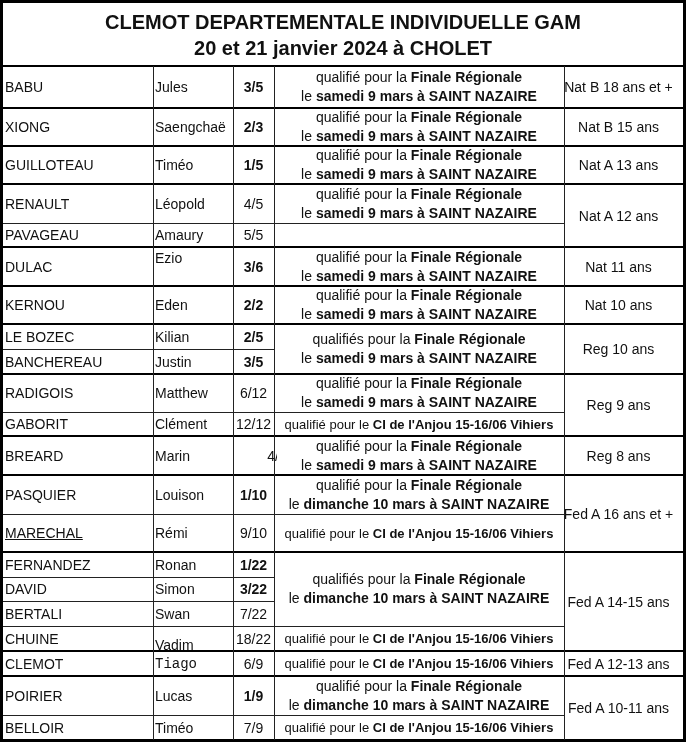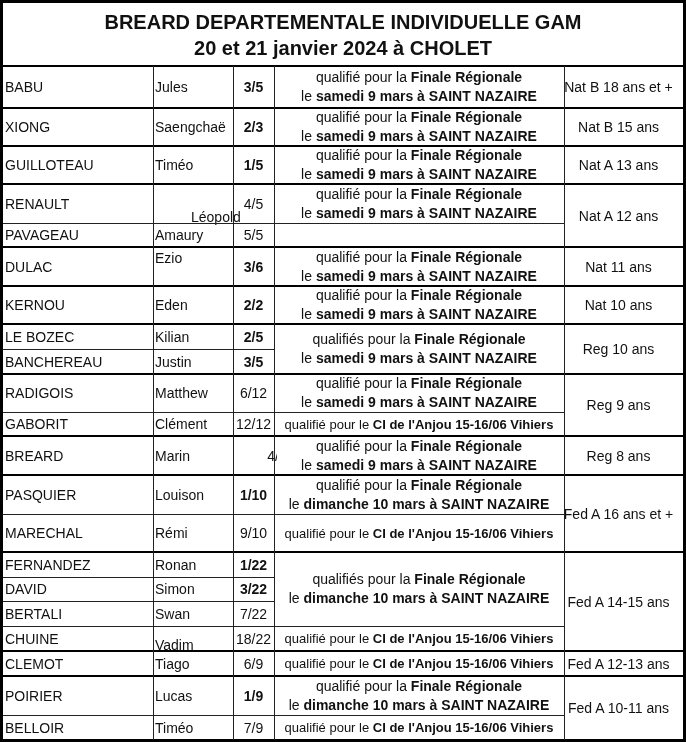--- a/index.html
+++ b/index.html
@@ -24,21 +24,21 @@
   .hline { position: absolute; height: 0; border-top: 1px solid #222; }
   .hline.thick { border-top: 2px solid #000; }
   .vline { position: absolute; width: 0; border-left: 1px solid #222; }
 </style>
 </head>
 <body>
 
 <div id="frame"></div>
 
 <div id="title">
-  <div>BREARD DEPARTEMENTALE INDIVIDUELLE GAM</div>
+  <div>CLEMOT DEPARTEMENTALE INDIVIDUELLE GAM</div>
   <div>20 et 21 janvier 2024 à CHOLET</div>
 </div>
 
 <div id="table">
     <div class="cell c-last" style="top: 66px; height: 42px;">
       <span>BABU</span>
     </div>
     <div class="cell c-first" style="top: 66px; height: 42px;">
       <span>Jules</span>
     </div>
@@ -59,21 +59,21 @@
     </div>
     <div class="cell c-first" style="top: 146px; height: 38px;">
       <span>Timéo</span>
     </div>
     <div class="cell c-rank" style="top: 146px; height: 38px;">
       <span class="bold">1/5</span>
     </div>
     <div class="cell c-last" style="top: 184px; height: 39px;">
       <span>RENAULT</span>
     </div>
-    <div class="cell c-first" style="top: 197px; height: 39px; margin-left: 36px;">
+    <div class="cell c-first" style="top: 184px; height: 39px;">
       <span>Léopold</span>
     </div>
     <div class="cell c-rank" style="top: 184px; height: 39px;">
       <span>4/5</span>
     </div>
     <div class="cell c-last" style="top: 223px; height: 24px;">
       <span>PAVAGEAU</span>
     </div>
     <div class="cell c-first" style="top: 223px; height: 24px;">
       <span>Amaury</span>
@@ -146,21 +146,21 @@
     </div>
     <div class="cell c-last" style="top: 475px; height: 39px;">
       <span>PASQUIER</span>
     </div>
     <div class="cell c-first" style="top: 475px; height: 39px;">
       <span>Louison</span>
     </div>
     <div class="cell c-rank" style="top: 475px; height: 39px;">
       <span class="bold">1/10</span>
     </div>
-    <div class="cell c-last" style="top: 514px; height: 38px;">
+    <div class="cell c-last" style="top: 514px; height: 38px; text-decoration: underline;">
       <span>MARECHAL</span>
     </div>
     <div class="cell c-first" style="top: 514px; height: 38px;">
       <span>Rémi</span>
     </div>
     <div class="cell c-rank" style="top: 514px; height: 38px;">
       <span>9/10</span>
     </div>
     <div class="cell c-last" style="top: 552px; height: 25px;">
       <span>FERNANDEZ</span>
@@ -194,21 +194,21 @@
     </div>
     <div class="cell c-first" style="top: 626px; height: 37px;">
       <span>Vadim</span>
     </div>
     <div class="cell c-rank" style="top: 626px; height: 25px;">
       <span>18/22</span>
     </div>
     <div class="cell c-last" style="top: 651px; height: 25px;">
       <span>CLEMOT</span>
     </div>
-    <div class="cell c-first" style="top: 651px; height: 25px;">
+    <div class="cell c-first" style="top: 651px; height: 25px; font-family: Liberation Mono, monospace;">
       <span>Tiago</span>
     </div>
     <div class="cell c-rank" style="top: 651px; height: 25px;">
       <span>6/9</span>
     </div>
     <div class="cell c-last" style="top: 676px; height: 39px;">
       <span>POIRIER</span>
     </div>
     <div class="cell c-first" style="top: 676px; height: 39px;">
       <span>Lucas</span>

